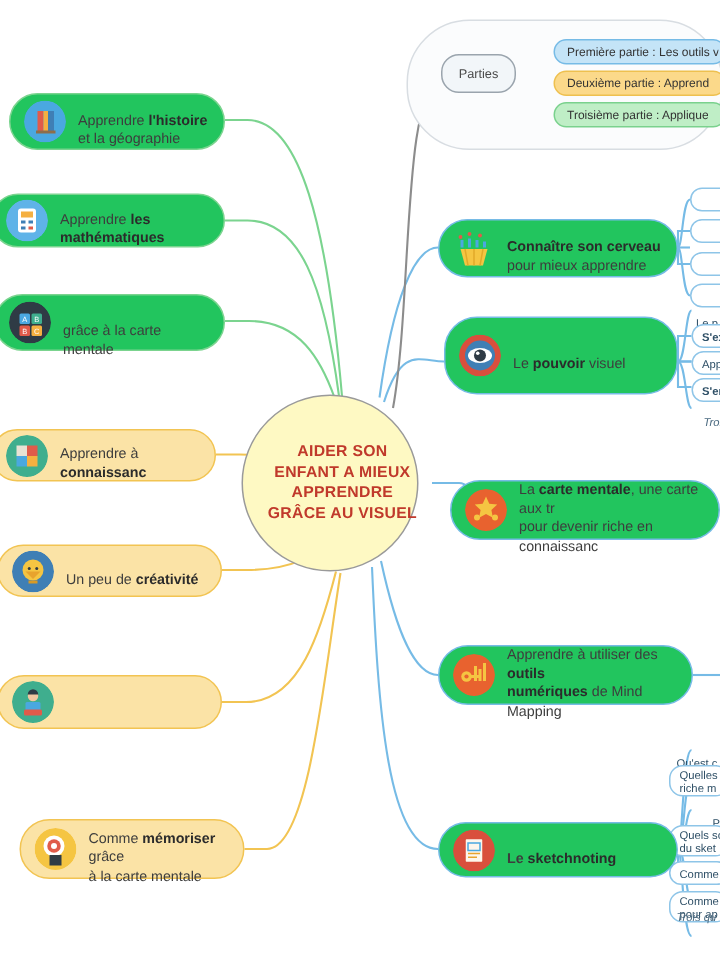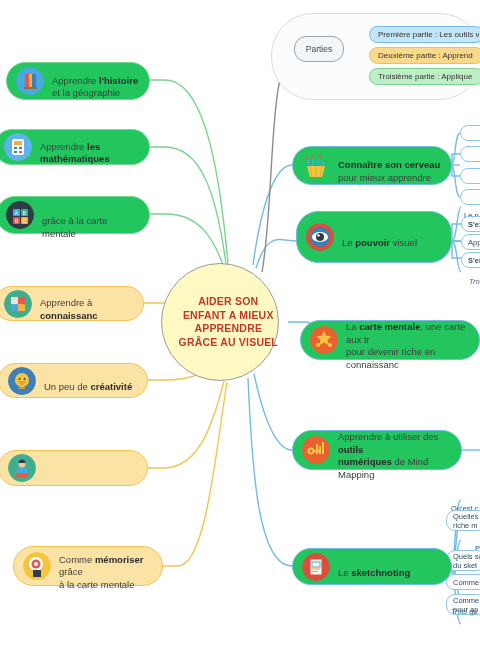--- a/index.html
+++ b/index.html
@@ -429,21 +429,21 @@
         <rect x="11" y="14" width="7" height="2" fill="#f5c542"></rect>
         <circle cx="9" cy="15" r="1.4" fill="#e8622f"></circle>
       </svg>
     </span>
     <span class="label">
       <span>Apprendre à utiliser des </span><b>outils
 numériques</b><span> de Mind Mapping</span>
     </span>
   </div>
 
-  <div class="node blue" style="left:292px; top:548px; width:160px; height:37px;">
+  <div class="node blue" style="left:292px; top:548px; width:160px; height:37px;font-weight:bold;">
     <span class="icon">
       <svg width="28" height="28" viewBox="0 0 28 28">
         <circle cx="14" cy="14" r="14" fill="#d94f3d"></circle>
         <rect x="8" y="6" width="12" height="16" rx="1" fill="#fdf6ec" stroke="#d94f3d" stroke-width="1"></rect>
         <rect x="10" y="9" width="8" height="5" fill="none" stroke="#4aa8e0" stroke-width="1"></rect>
         <path d="M10 16 h8 M10 18.5 h6" stroke="#e8a32d" stroke-width="1"></path>
       </svg>
     </span>
     <span class="label">
       <span>Le </span><b>sketchnoting</b>

